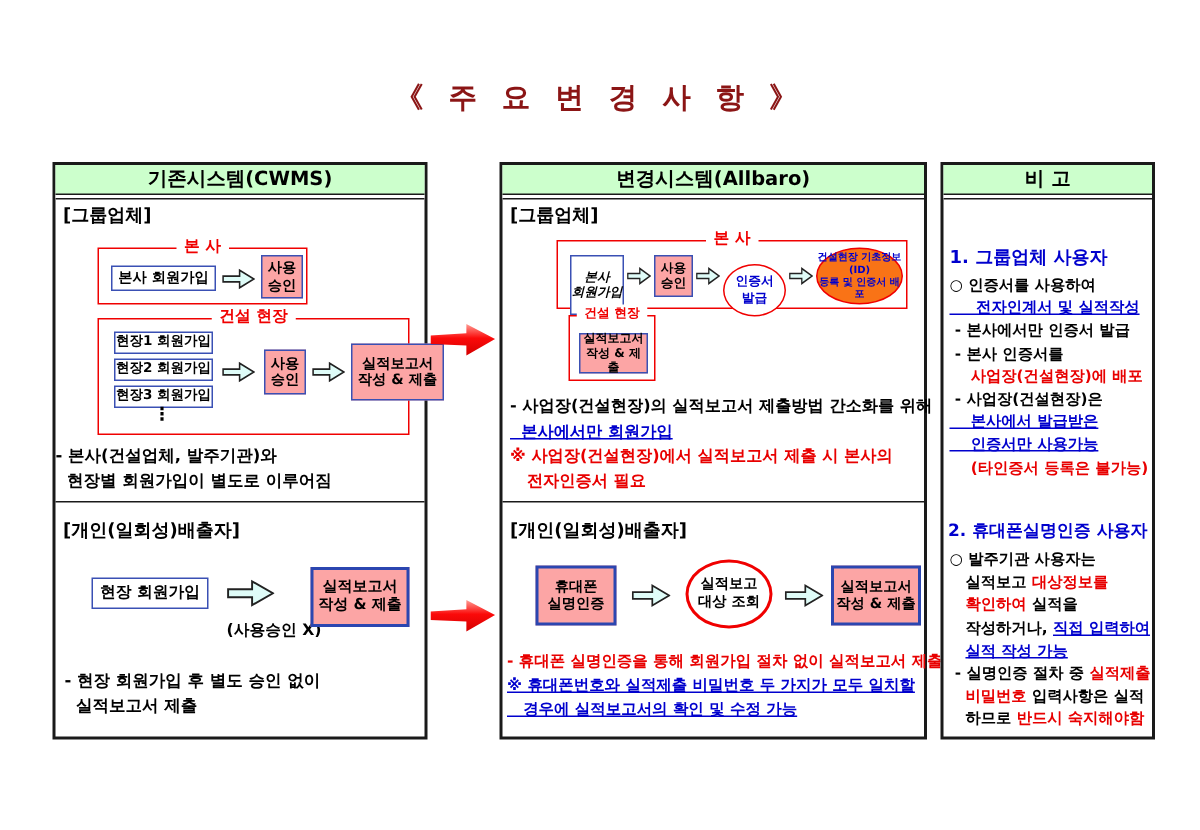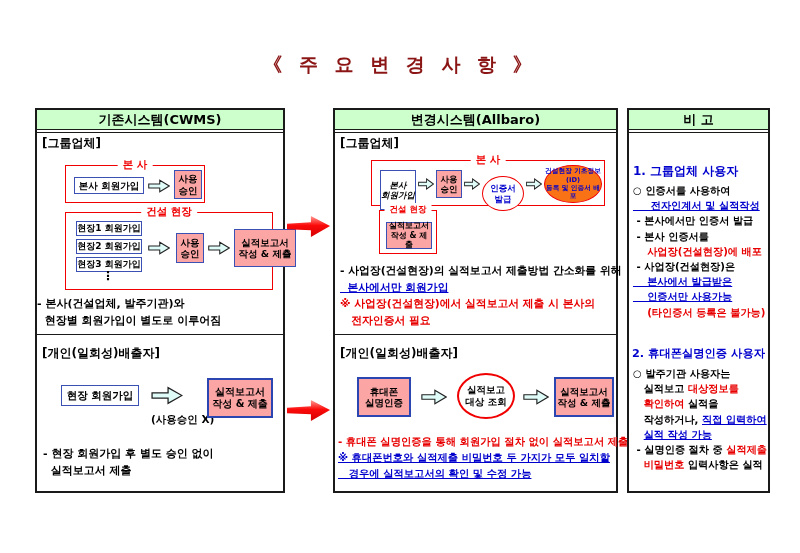--- a/index.html
+++ b/index.html
@@ -209,17 +209,18 @@
         </div>
       <span class="rtitle" style="left:3px;top:213px;font-size:11.3px;">2. 휴대폰실명인증 사용자</span>
       <div class="notes" style="left:4px;top:233px;font-size:10.2px;line-height:15.2px;">
           <div class="tline"><span class="c-k">○ 발주기관 사용자는</span></div>
           <div class="tline"><span class="c-k">   실적보고 </span><span class="c-r">대상정보를</span></div>
           <div class="tline"><span class="c-k">   </span><span class="c-r">확인하여</span><span class="c-k"> 실적을</span></div>
           <div class="tline"><span class="c-k">   작성하거나, </span><span class="c-b">직접 입력하여</span></div>
           <div class="tline"><span class="c-k">   </span><span class="c-b">실적 작성 가능</span></div>
           <div class="tline"><span class="c-k"> - 실명인증 절차 중 </span><span class="c-r">실적제출</span></div>
           <div class="tline"><span class="c-k">   </span><span class="c-r">비밀번호</span><span class="c-k"> 입력사항은 실적</span></div>
+          <div class="tline"><span class="c-k">   하므로 </span><span class="c-r">반드시 숙지해야함</span></div>
         </div>
     </div>
   </div>
 
 </div>
 
 </body></html>

